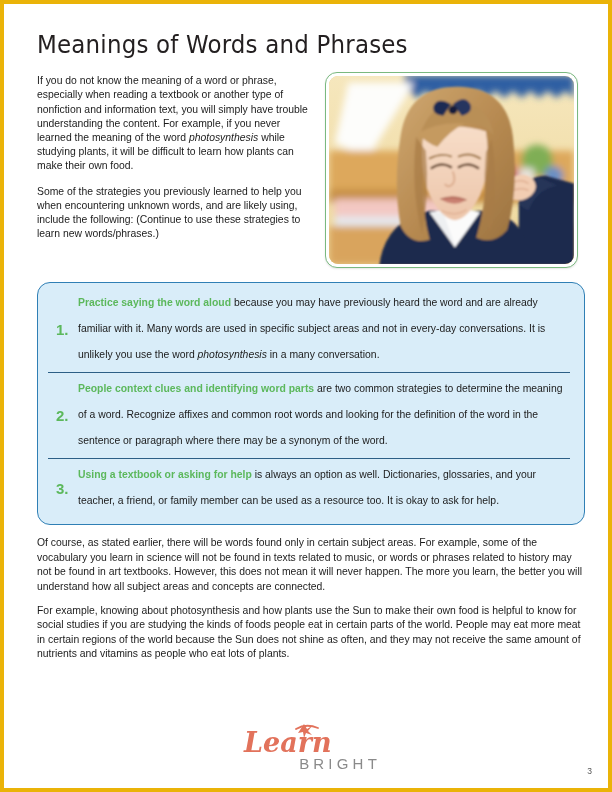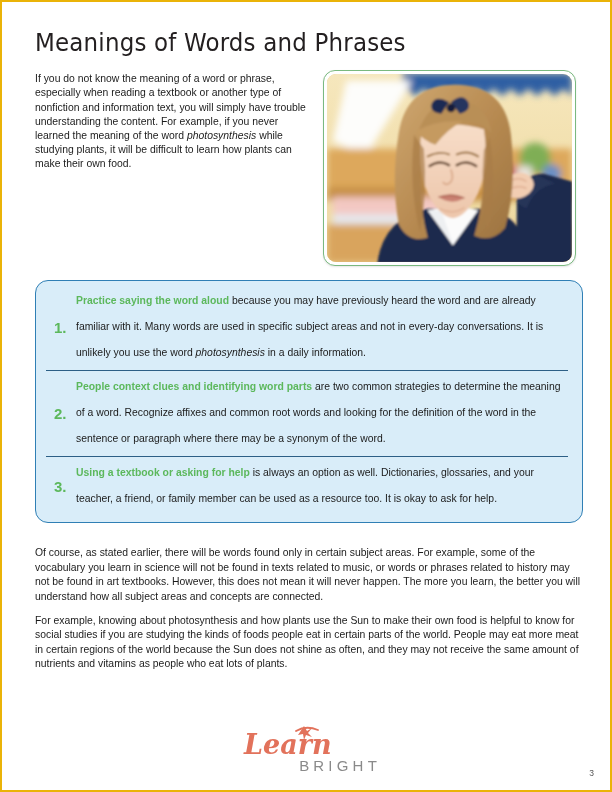--- a/index.html
+++ b/index.html
@@ -9,21 +9,21 @@
     background: #ffffff;
   }
   body {
     font-family: "Liberation Sans", sans-serif;
   }
   .page {
     position: relative;
     width: 612px;
     height: 792px;
     background: #ffffff;
-    border: 2px solid #eab308;
+    border: 4px solid #eab308;
     box-sizing: border-box;
     overflow: hidden;
   }
   .page-inner {
     position: absolute;
     left: 33px;
     top: 26px;
     width: 548px;
   }
 
@@ -114,21 +114,21 @@
     color: #1b1b1b;
     line-height: 26px;
   }
   .lead-in {
     color: #5cb85c;
     font-weight: 700;
   }
 
   
   .closing {
-    margin-top: 23px;
+    margin-top: 11px;
   }
   .closing .body-p {
     margin-bottom: 10px;
     line-height: 14.4px;
   }
   .closing .body-p:last-child { margin-bottom: 0; }
 
   
   .footer {
     position: absolute;
@@ -168,20 +168,21 @@
 
 <div class="page">
   <div class="page-inner">
 
     <h1 class="page-title">Meanings of Words and Phrases</h1>
 
     <div class="intro-row">
 
       <div class="intro-col">
         <p class="body-p"><span>If you do not know the meaning of a word or phrase, especially when reading a textbook or another type of nonfiction and information text, you will simply have trouble understanding the content. For example, if you never learned the meaning of the word </span><span class="it">photosynthesis</span><span> while studying plants, it will be difficult to learn how plants can make their own food.</span></p>
+        <p class="body-p">Some of the strategies you previously learned to help you when encountering unknown words, and are likely using, include the following: (Continue to use these strategies to learn new words/phrases.)</p>
       </div>
 
       <div class="photo-frame">
         <div class="photo">
           <svg viewBox="0 0 253 196" preserveAspectRatio="xMidYMid slice">
             <defs>
               <linearGradient id="wallg" x1="0" y1="0" x2="0" y2="1">
                 <stop offset="0%" stop-color="#f6e7bd"></stop>
                 <stop offset="100%" stop-color="#edd79b"></stop>
               </linearGradient>
@@ -262,21 +263,21 @@
           </svg>
         </div>
       </div>
 
     </div>
 
     <div class="strategy-box">
 
       <div class="strategy-item">
         <div class="strategy-num">1.</div>
-        <div class="strategy-text"><span class="lead-in">Practice saying the word aloud</span><span> because you may have previously heard the word and are already familiar with it. Many words are used in specific subject areas and not in every-day conversations. It is unlikely you use the word </span><span class="it">photosynthesis</span><span> in a daily information.</span></div>
+        <div class="strategy-text"><span class="lead-in">Practice saying the word aloud</span><span> because you may have previously heard the word and are already familiar with it. Many words are used in specific subject areas and not in every-day conversations. It is unlikely you use the word </span><span class="it">photosynthesis</span><span> in a many conversation.</span></div>
       </div>
 
       <div class="strategy-item">
         <div class="strategy-num">2.</div>
         <div class="strategy-text"><span class="lead-in">People context clues and identifying word parts</span><span> are two common strategies to determine the meaning of a word. Recognize affixes and common root words and looking for the definition of the word in the sentence or paragraph where there may be a synonym of the word.</span><span class="it"></span><span></span></div>
       </div>
 
       <div class="strategy-item">
         <div class="strategy-num">3.</div>
         <div class="strategy-text"><span class="lead-in">Using a textbook or asking for help</span><span> is always an option as well. Dictionaries, glossaries, and your teacher, a friend, or family member can be used as a resource too. It is okay to ask for help.</span><span class="it"></span><span></span></div>

